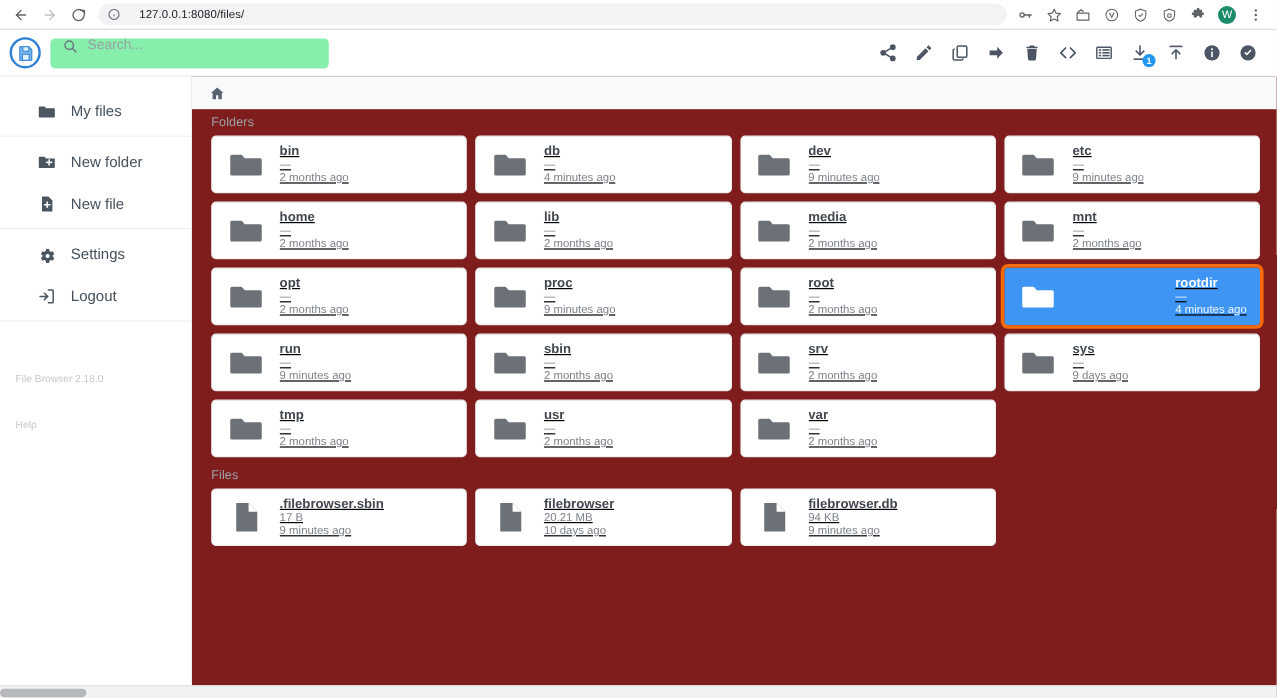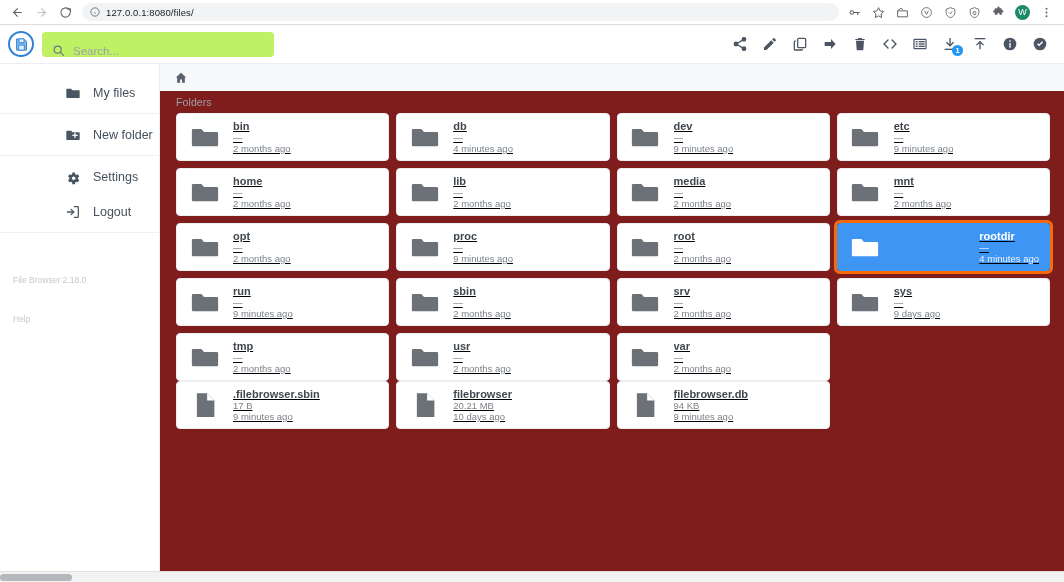--- a/index.html
+++ b/index.html
@@ -29,21 +29,21 @@
   .nav-btn svg { display: block; }
   .omnibox {
     flex: 1;
     height: 18px;
     margin: 0 8px 0 6px;
     background: #f1f3f4;
     border-radius: 9px;
     display: flex;
     align-items: center;
     padding: 0 8px;
-    gap: 6px;
+    gap: 16px;
   }
   .omnibox .url {
     font-size: 9.5px;
     color: #202124;
     letter-spacing: 0.1px;
     white-space: nowrap;
   }
   .chrome-icons { display: flex; align-items: center; gap: 9px; padding-right: 4px;}
   .chrome-icon {
     width: 15px; height: 15px;
@@ -72,24 +72,24 @@
     width: 26px; height: 26px;
     border-radius: 50%;
     border: 2px solid #2f81d6;
     display: flex; align-items: center; justify-content: center;
     margin-right: 8px;
     flex-shrink: 0;
   }
   .search-box {
     width: 232px;
     height: 25px;
-    background: #bef264;
+    background: #86efac;
     border-radius: 4px;
     display: flex;
-    align-items: flex-end;
+    align-items: flex-start;
     gap: 8px;
     padding: 0 10px;
     color: #6d7680;
   }
   .search-box input {
     border: none; background: transparent; outline: none;
     font-family: "Liberation Sans", sans-serif;
     font-size: 11.5px;
     color: #4a5056;
     width: 100%;
@@ -136,21 +136,20 @@
   .side-group { border-bottom: 1px solid #eef0f2; padding: 3px 0; }
   .side-group:last-of-type { border-bottom: none; }
   .side-item {
     display: flex;
     align-items: center;
     gap: 12px;
     padding: 9px 0 9px 30px;
     color: #45515c;
     font-size: 12.5px;
     cursor: pointer;
-    margin-left: 34px;
   }
   .side-icon {
     width: 17px; height: 17px;
     display: flex; align-items: center; justify-content: center;
     color: #4a5661;
     flex-shrink: 0;
   }
   .side-footer {
     padding: 14px 0 0 13px;
     font-size: 8.5px;
@@ -462,20 +461,30 @@
       <div class="side-item">
         <span class="side-icon">
           <svg width="16" height="16" viewBox="0 0 24 24" fill="currentColor">
               <path d="M3 5.5h6.2l2 2.2H21a1 1 0 011 1v9.8a1 1 0 01-1 1H3a1 1 0 01-1-1V6.5a1 1 0 011-1z"></path>
               <rect x="11" y="11.5" width="8" height="1.9" fill="#fff"></rect>
               <rect x="14" y="8.6" width="1.9" height="7.8" fill="#fff"></rect>
             </svg>
         </span>
         <span>New folder</span>
       </div>
+      <div class="side-item">
+        <span class="side-icon">
+          <svg width="16" height="16" viewBox="0 0 24 24" fill="currentColor">
+              <path d="M6 2.5h8l5 5v14H6z"></path>
+              <rect x="8.5" y="12" width="8" height="1.9" fill="#fff"></rect>
+              <rect x="11.5" y="9" width="1.9" height="7.8" fill="#fff"></rect>
+            </svg>
+        </span>
+        <span>New file</span>
+      </div>
     </div>
 
     <div class="side-group">
       <div class="side-item">
         <span class="side-icon">
           <svg width="16" height="16" viewBox="0 0 24 24" fill="currentColor">
               <path d="M3 3h18v18H3z" opacity="0"></path>
               <path d="M19.4 13l2-1.6-2-3.4-2.4.9a7.4 7.4 0 00-1.7-1L15 5.2h-4l-.3 2.7a7.4 7.4 0 00-1.7 1L6.6 8l-2 3.4L6.6 13a7 7 0 000 2l-2 1.6 2 3.4 2.4-.9c.5.4 1.1.8 1.7 1l.3 2.7h4l.3-2.7c.6-.2 1.2-.6 1.7-1l2.4.9 2-3.4-2-1.6a7 7 0 000-2z"></path>
               <circle cx="13" cy="14" r="2.6" fill="#fff"></circle>
             </svg>
@@ -735,20 +744,21 @@
             </svg>
           </div>
           <div class="card-text">
             <div class="card-name">var</div>
             <div class="card-sub">—</div>
             <div class="card-sub">2 months ago</div>
           </div>
         </div>
       </div>
 
+    <div class="section-label" style="padding-top:9px">Files</div>
     <div class="grid" id="files-grid">
         <div class="card">
           <div class="card-icon">
             <svg width="30" height="30" viewBox="0 0 24 24" fill="currentColor">
               <path d="M5.5 2.5h8.2L19.5 8.3V21.5h-14z"></path>
               <path d="M13.7 2.5L19.5 8.3h-5.8z" fill="#ffffff"></path>
             </svg>
           </div>
           <div class="card-text">
             <div class="card-name">.filebrowser.sbin</div>

